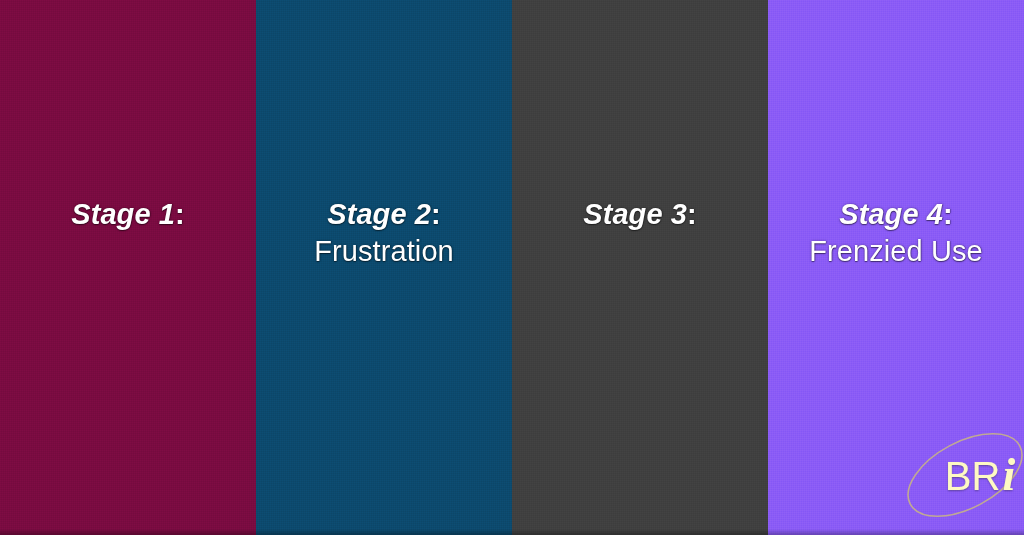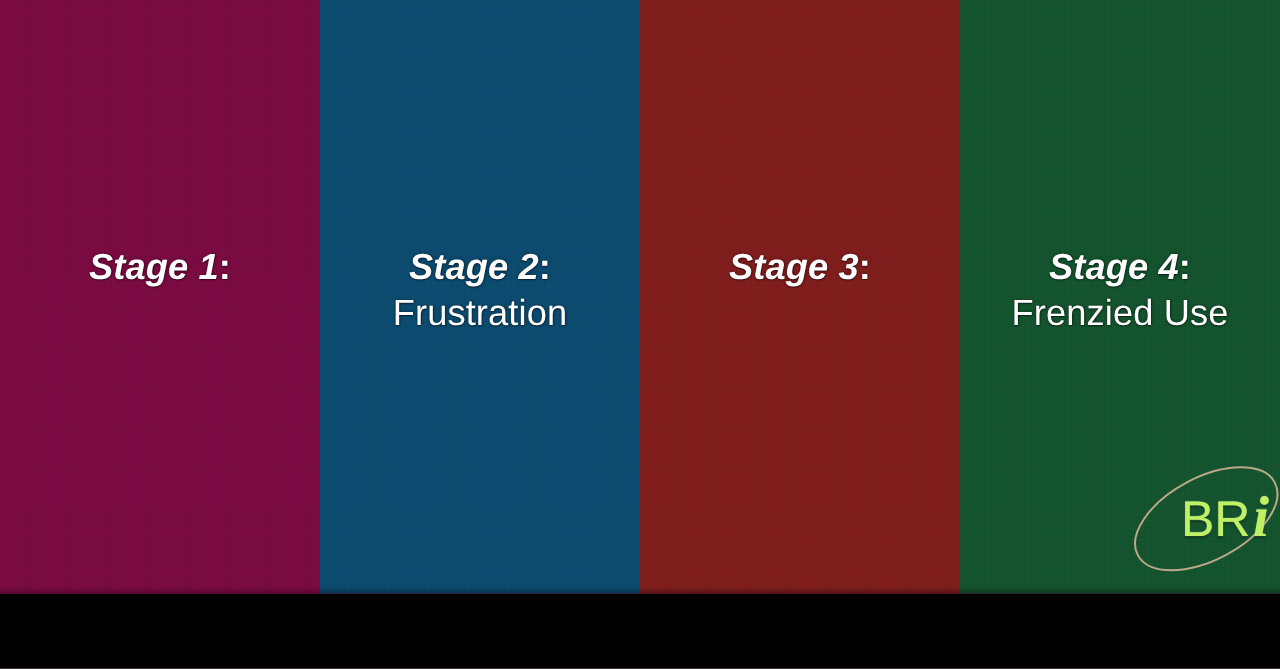--- a/index.html
+++ b/index.html
@@ -8,21 +8,21 @@
     padding: 0;
     background: #000;
   }
   body {
     font-family: "Liberation Sans", sans-serif;
   }
 
   .slide {
     position: relative;
     width: 1024px;
-    height: 475px;
+    height: 535px;
     overflow: hidden;
     display: flex;
     flex-direction: row;
     background: #7a0b41;
   }
 
   .panel {
     position: relative;
     flex: 1 1 25%;
     height: 100%;
@@ -118,21 +118,21 @@
     top: 0;
     width: 150px;
     height: 108px;
     display: flex;
     align-items: center;
     justify-content: center;
     padding-right: 14px;
     box-sizing: border-box;
   }
   .logo-text {
-    color: #bef264;
+    color: #fef9c3;
     font-size: 40px;
     line-height: 40px;
     letter-spacing: 0px;
     font-weight: normal;
     text-shadow:
       0 1px 2px rgba(0,0,0,0.35),
       0 0 1px rgba(255,255,255,0.55);
     white-space: nowrap;
     margin-left: 44px;
   }
@@ -156,27 +156,27 @@
     </div>
   </div>
 
   <div class="panel" style="background-color: #0c4a6e;">
     <div class="panel-text">
       <span class="stage-label">Stage 2</span><span class="stage-colon">:</span><br>
       <span class="stage-name">Frustration</span>
     </div>
   </div>
 
-  <div class="panel" style="background-color: #7f1d1d;">
+  <div class="panel" style="background-color: #404040;">
     <div class="panel-text">
       <span class="stage-label">Stage 3</span><span class="stage-colon">:</span><br>
     </div>
   </div>
 
-  <div class="panel" style="background-color: #14532d;">
+  <div class="panel" style="background-color: #8b5cf6;">
     <div class="panel-text">
       <span class="stage-label">Stage 4</span><span class="stage-colon">:</span><br>
       <span class="stage-name">Frenzied Use</span>
     </div>
   </div>
 
   <div class="bottom-shade"></div>
 
   <div class="logo">
     <svg viewBox="0 0 150 108" aria-hidden="true">

